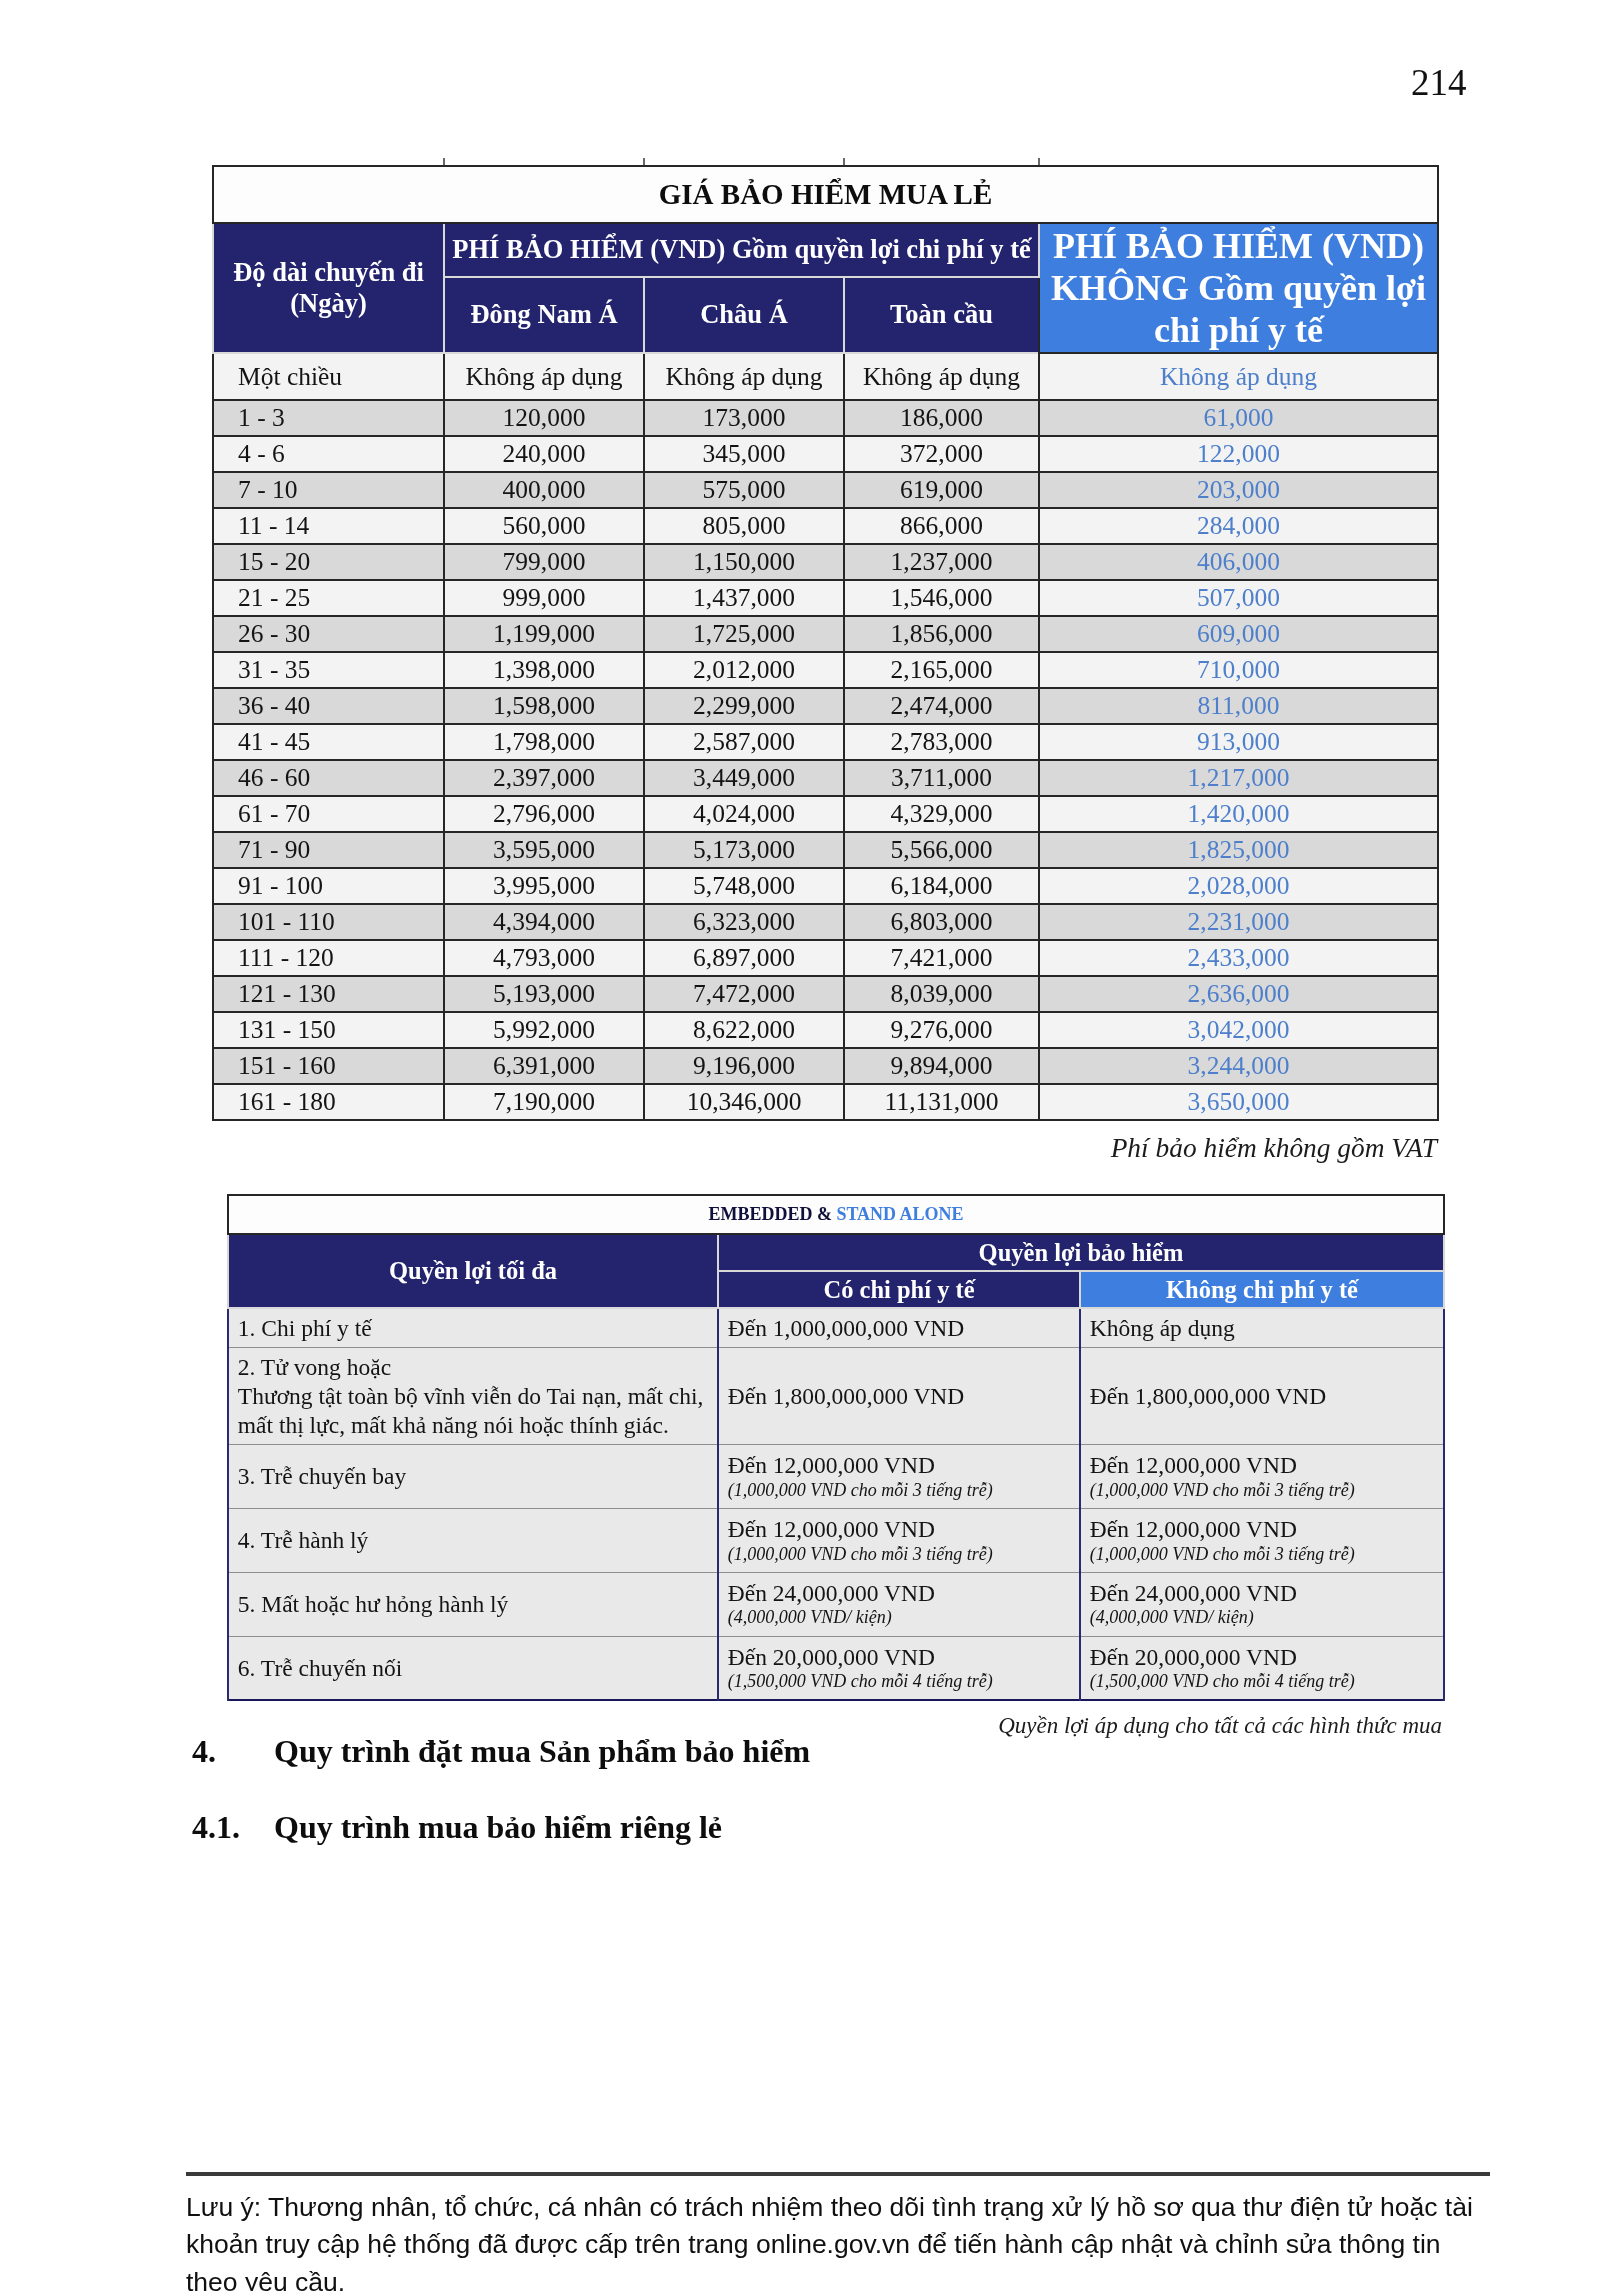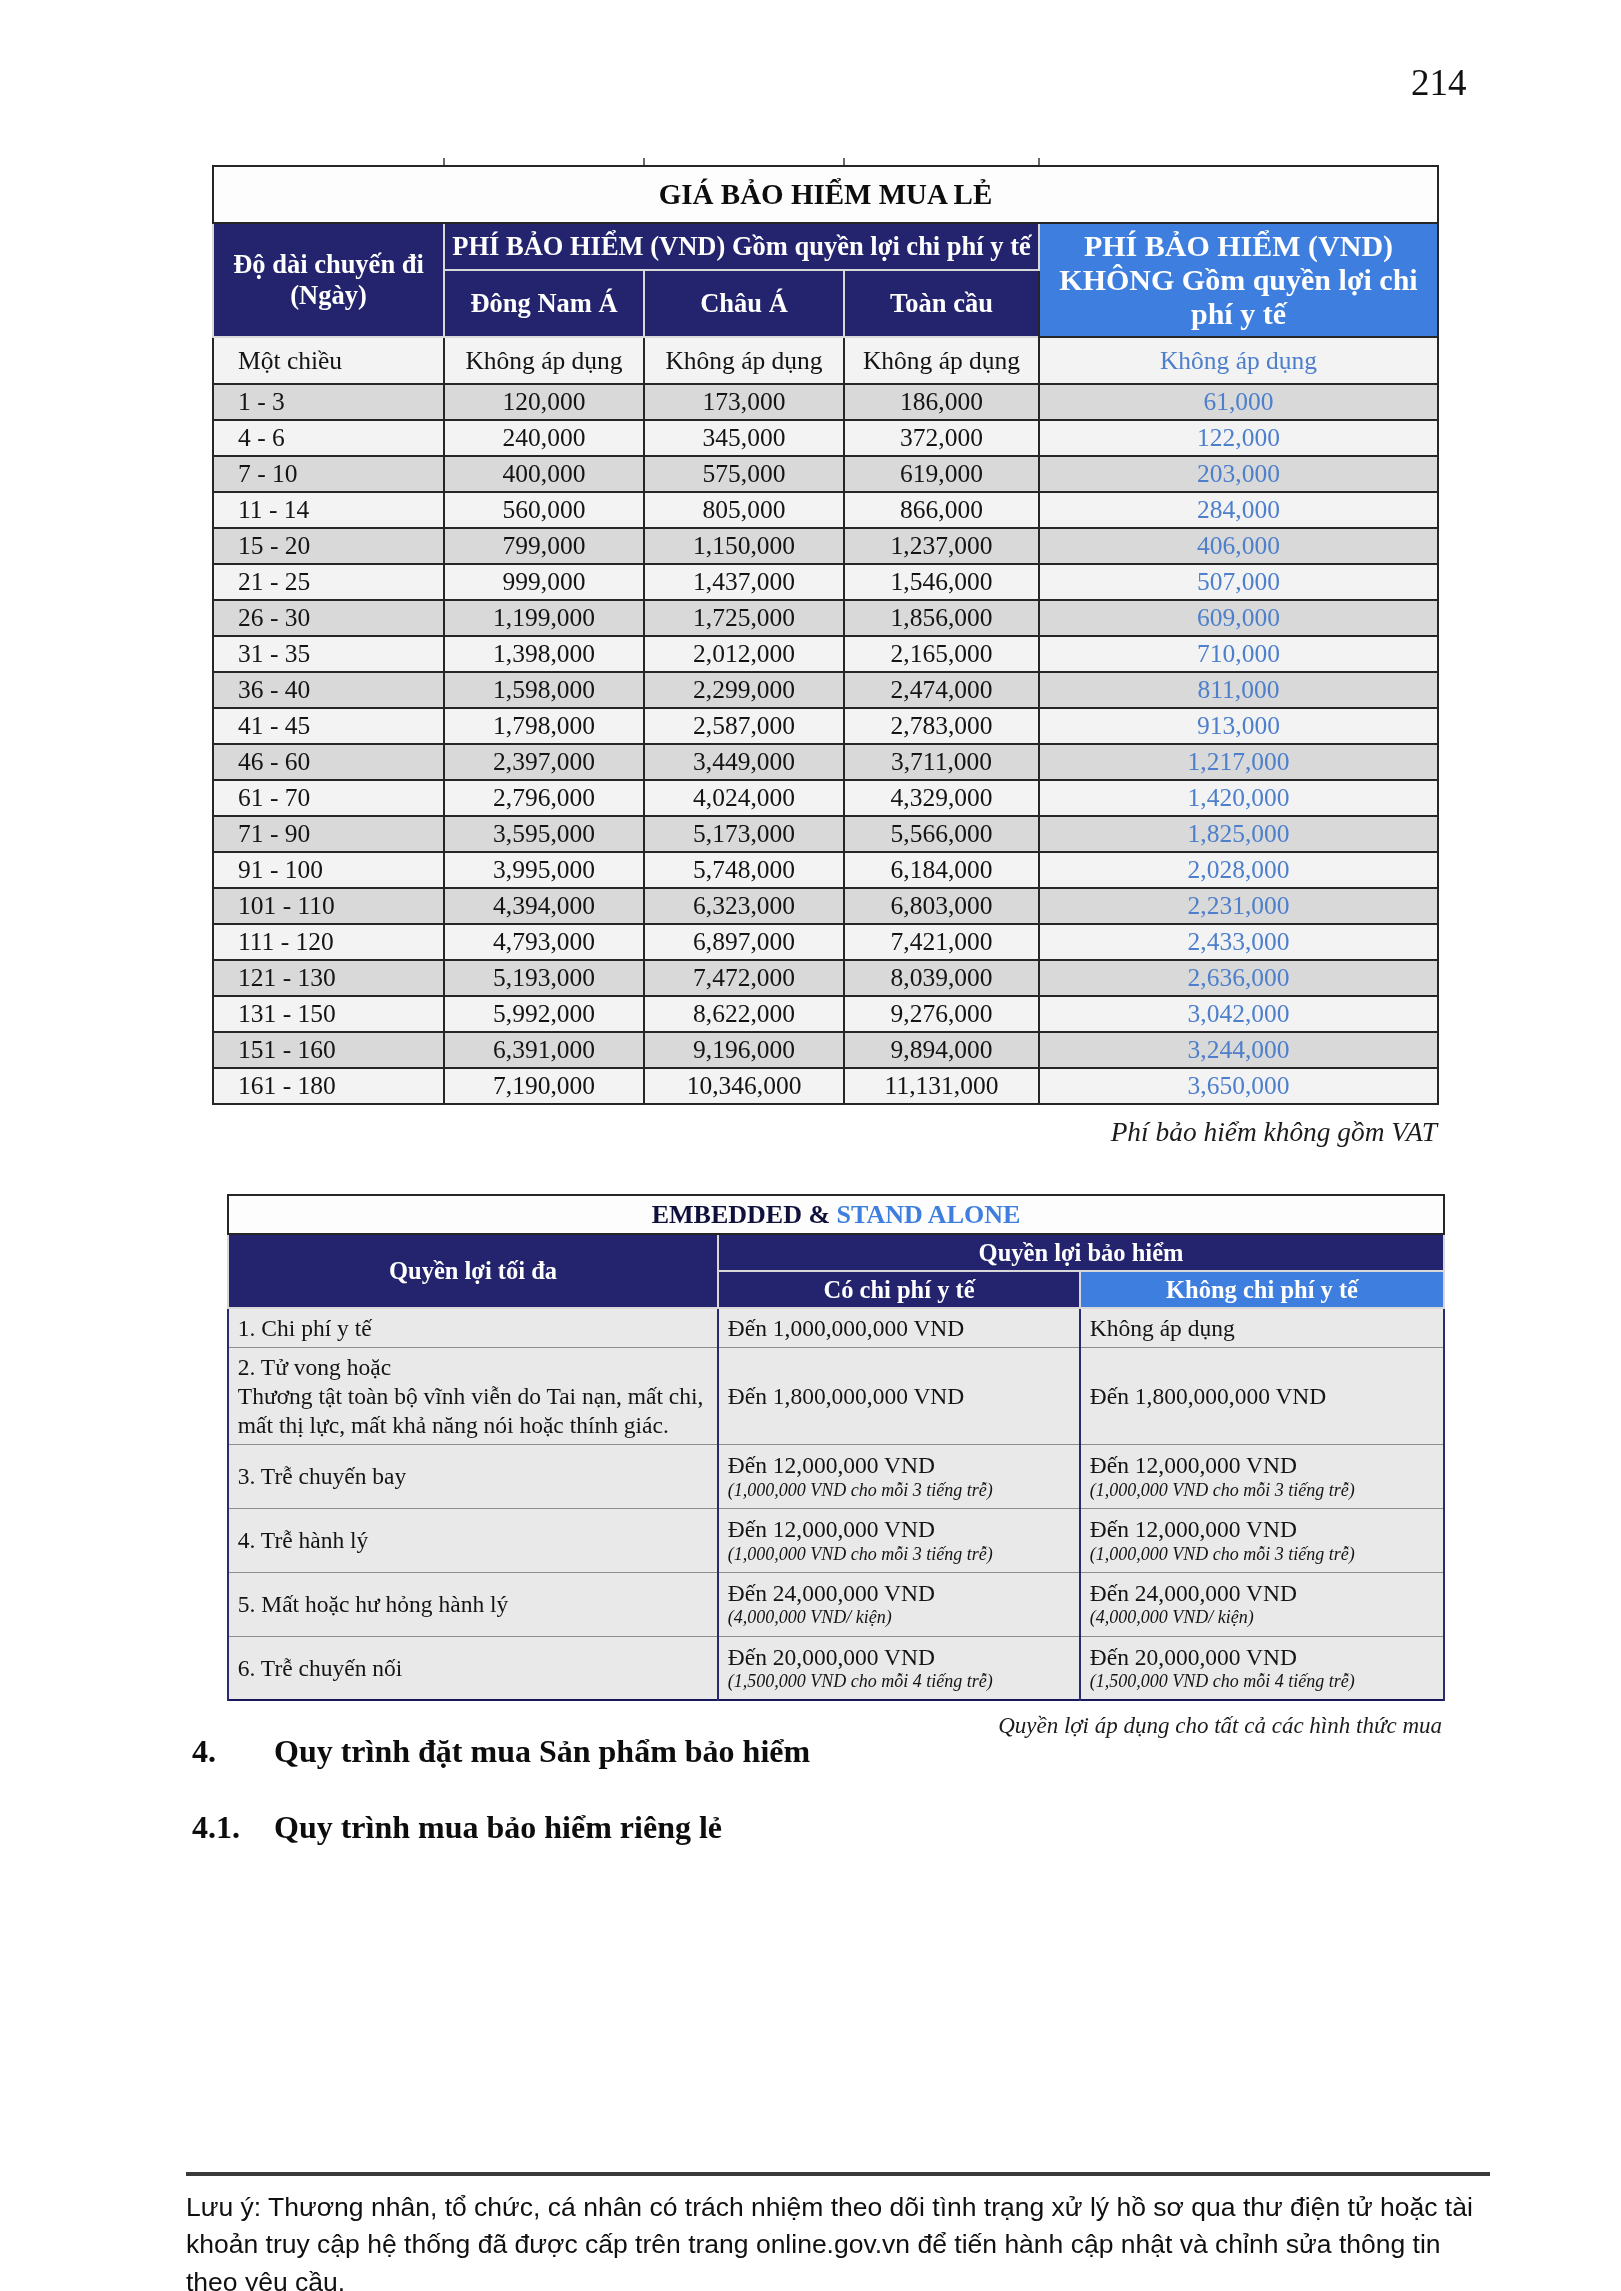--- a/index.html
+++ b/index.html
@@ -17,42 +17,42 @@
   .t1 th, .t1 td { overflow:hidden; }
   .t1 .t1-title {
     background:#fdfdfd; border:2px solid #262626; height:53px;
     font-size:29px; font-weight:bold; text-align:center; color:#0d0d0d;
   }
   .t1 th.hnavy {
     background:#23236e; color:#ffffff; font-weight:bold; font-size:26.5px;
     border:2px solid #d9d9d9; text-align:center;
   }
   .t1 th.hblue {
-    background:#3e7ede; color:#ffffff; font-weight:bold; font-size:30px;
+    background:#3e7ede; color:#ffffff; font-weight:bold; font-size:36px;
     border:2px solid #262626; text-align:center;
   }
   .t1 .prewrap { white-space:pre-line; }
   .t1 tr.hdr-group th { height:43px; }
   .t1 tr.hdr-sub th { height:63px; }
   .t1 tbody td {
     border:2px solid #262626; font-size:25.5px; text-align:center; height:34px; padding:0;
   }
   .t1 tbody tr:first-child td { height:45px; }
   .t1 tbody tr:nth-child(odd)  { background:#f3f3f3; }
   .t1 tbody tr:nth-child(even) { background:#d9d9d9; }
   .t1 td.dur { text-align:left; padding-left:24px; }
   .t1 td.numblue { color:#4d7fcb; }
   .note1 { margin-top:11.8px; text-align:right; font-style:italic; font-size:27.4px; color:#1c1c1c; }
 
   
   .t2-wrap { position:absolute; left:227px; top:1194px; width:1215px; }
   table.t2 { width:100%; border-collapse:collapse; table-layout:fixed; border:2.9px solid #17175a; }
   .t2 .t2-title {
     background:#fdfdfd; border:2px solid #262626; height:35px;
-    font-size:26px; font-weight:bold; text-align:center;
+    font-size:18px; font-weight:bold; text-align:center;
   }
   .t2 .tb-black { color:#10103c; }
   .t2 .tb-blue  { color:#3e7ede; }
   .t2 th.hnavy {
     background:#23236e; color:#fff; font-weight:bold; font-size:24.5px;
     border:2px solid #d8d8d8; text-align:center; height:33px;
   }
   .t2 th.hblue {
     background:#3e7ede; color:#fff; font-weight:bold; font-size:24.5px;
     border:2px solid #d8d8d8; text-align:center;

